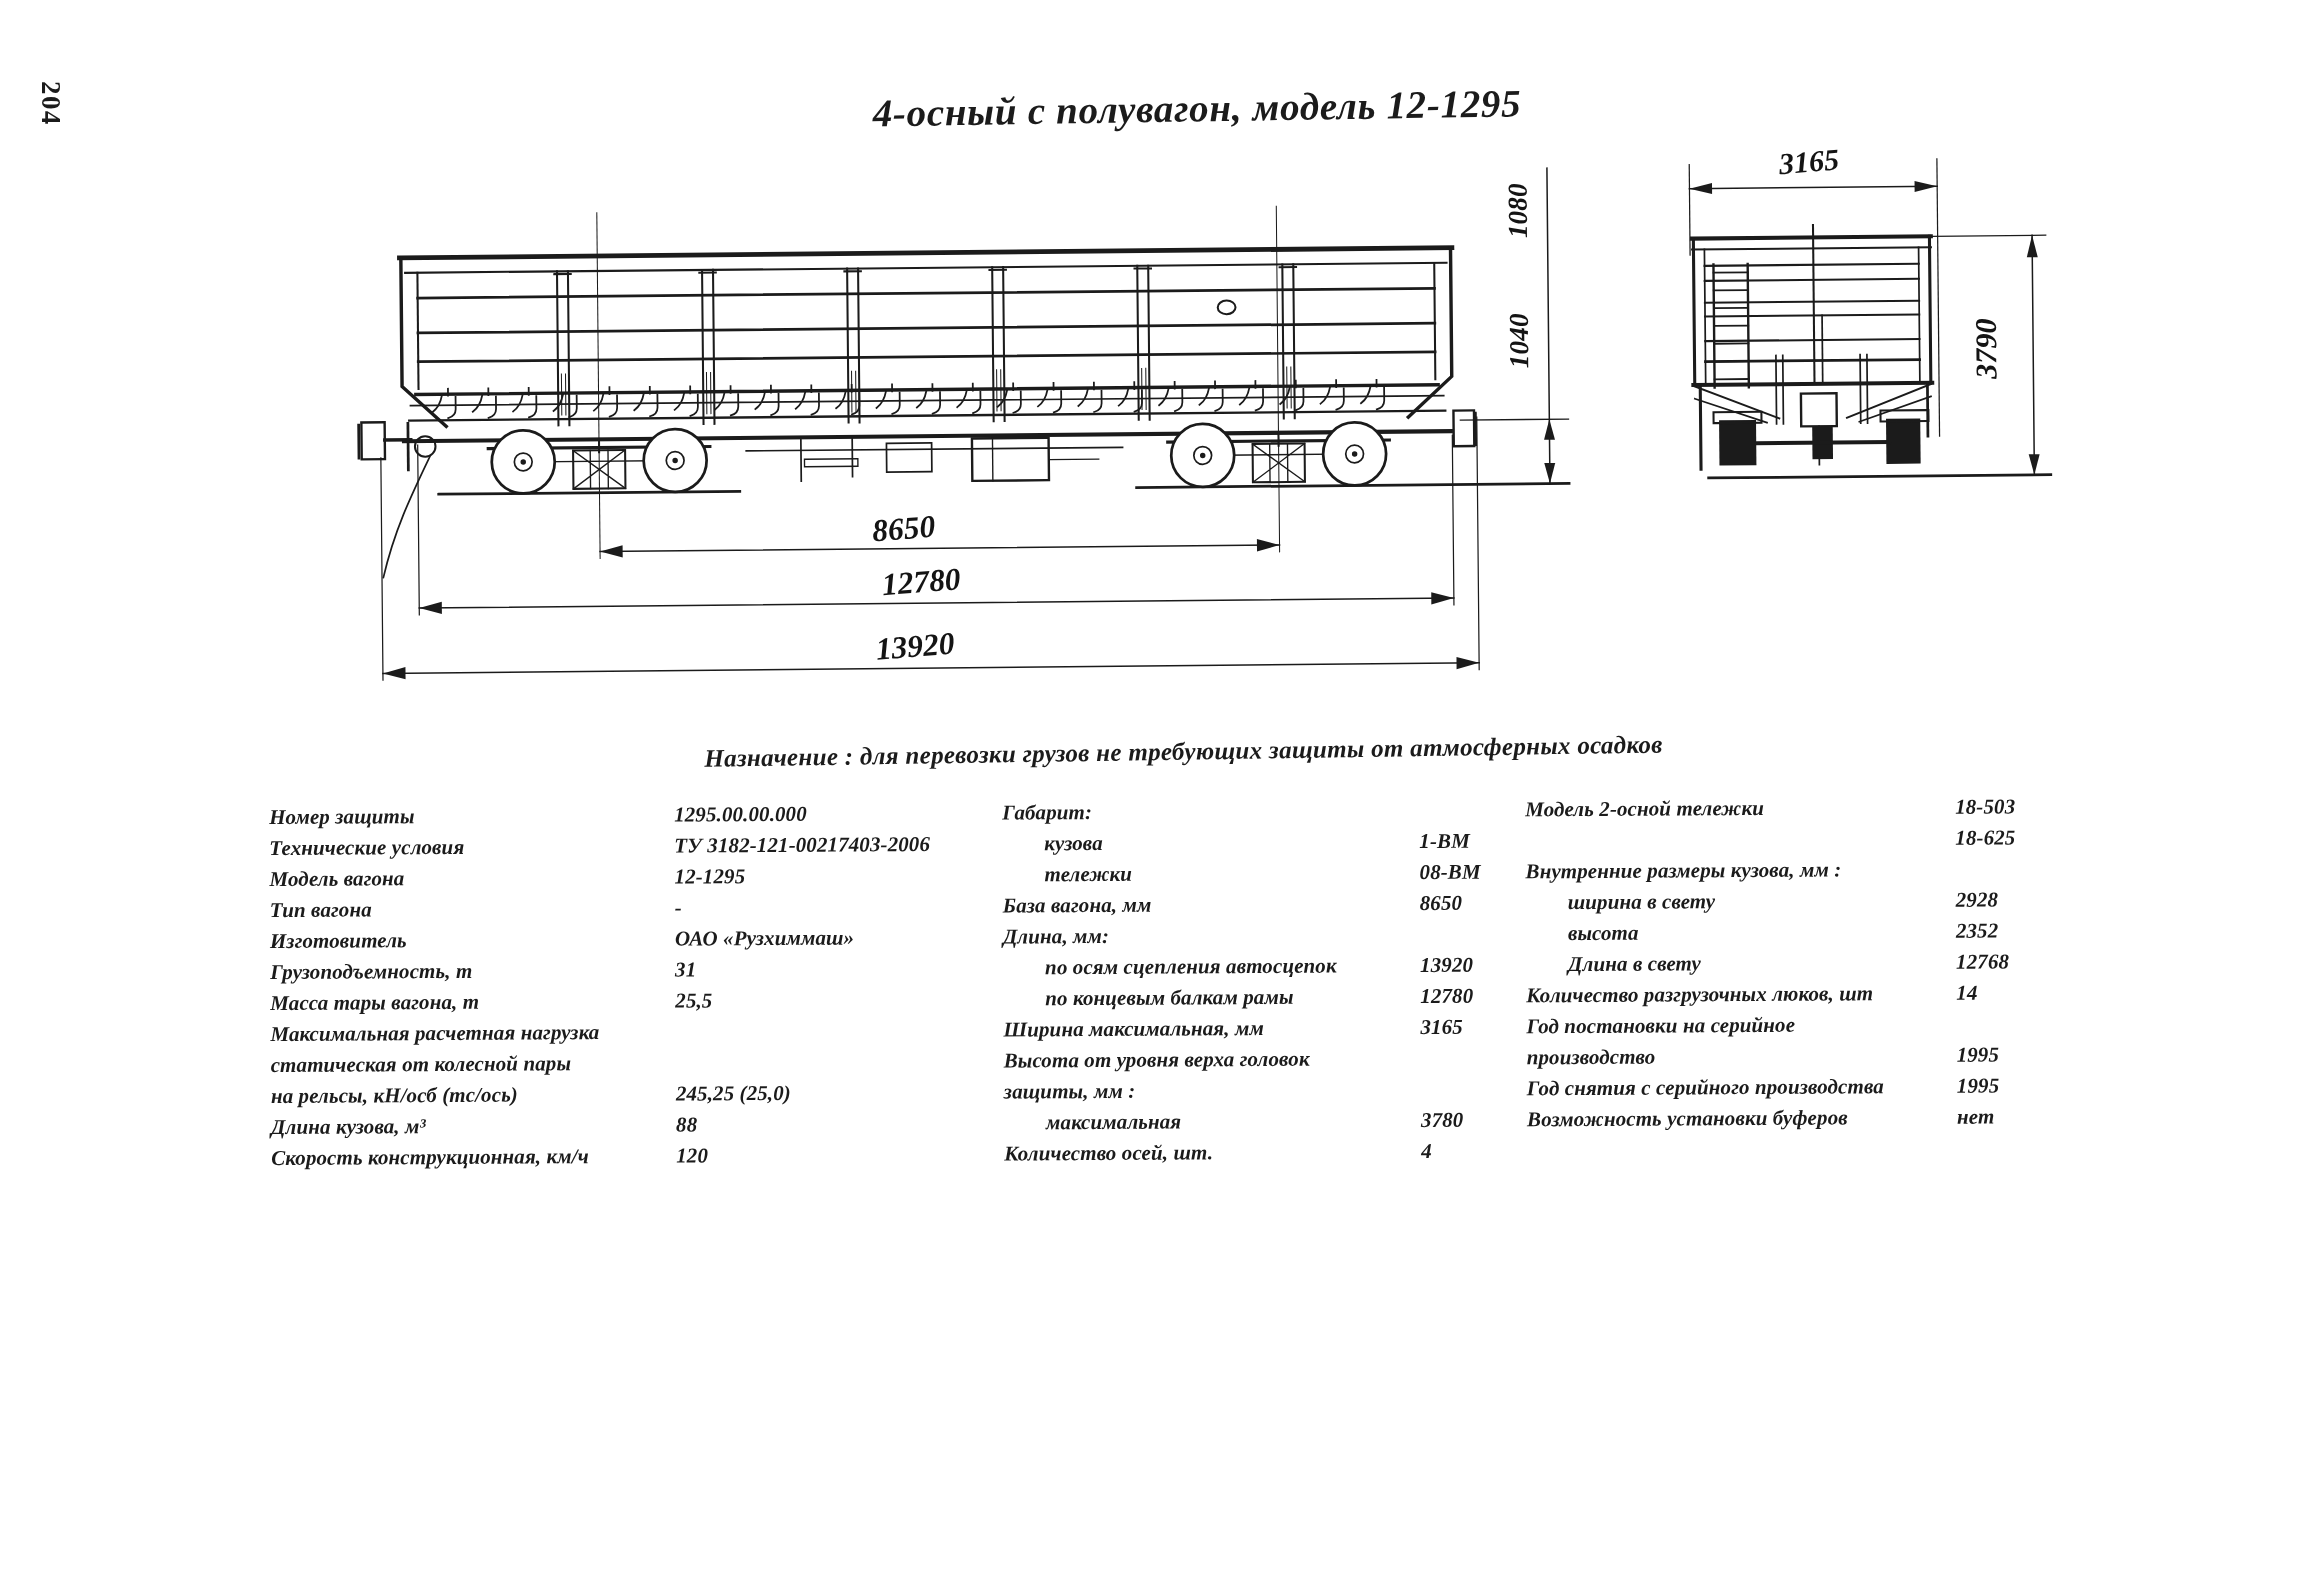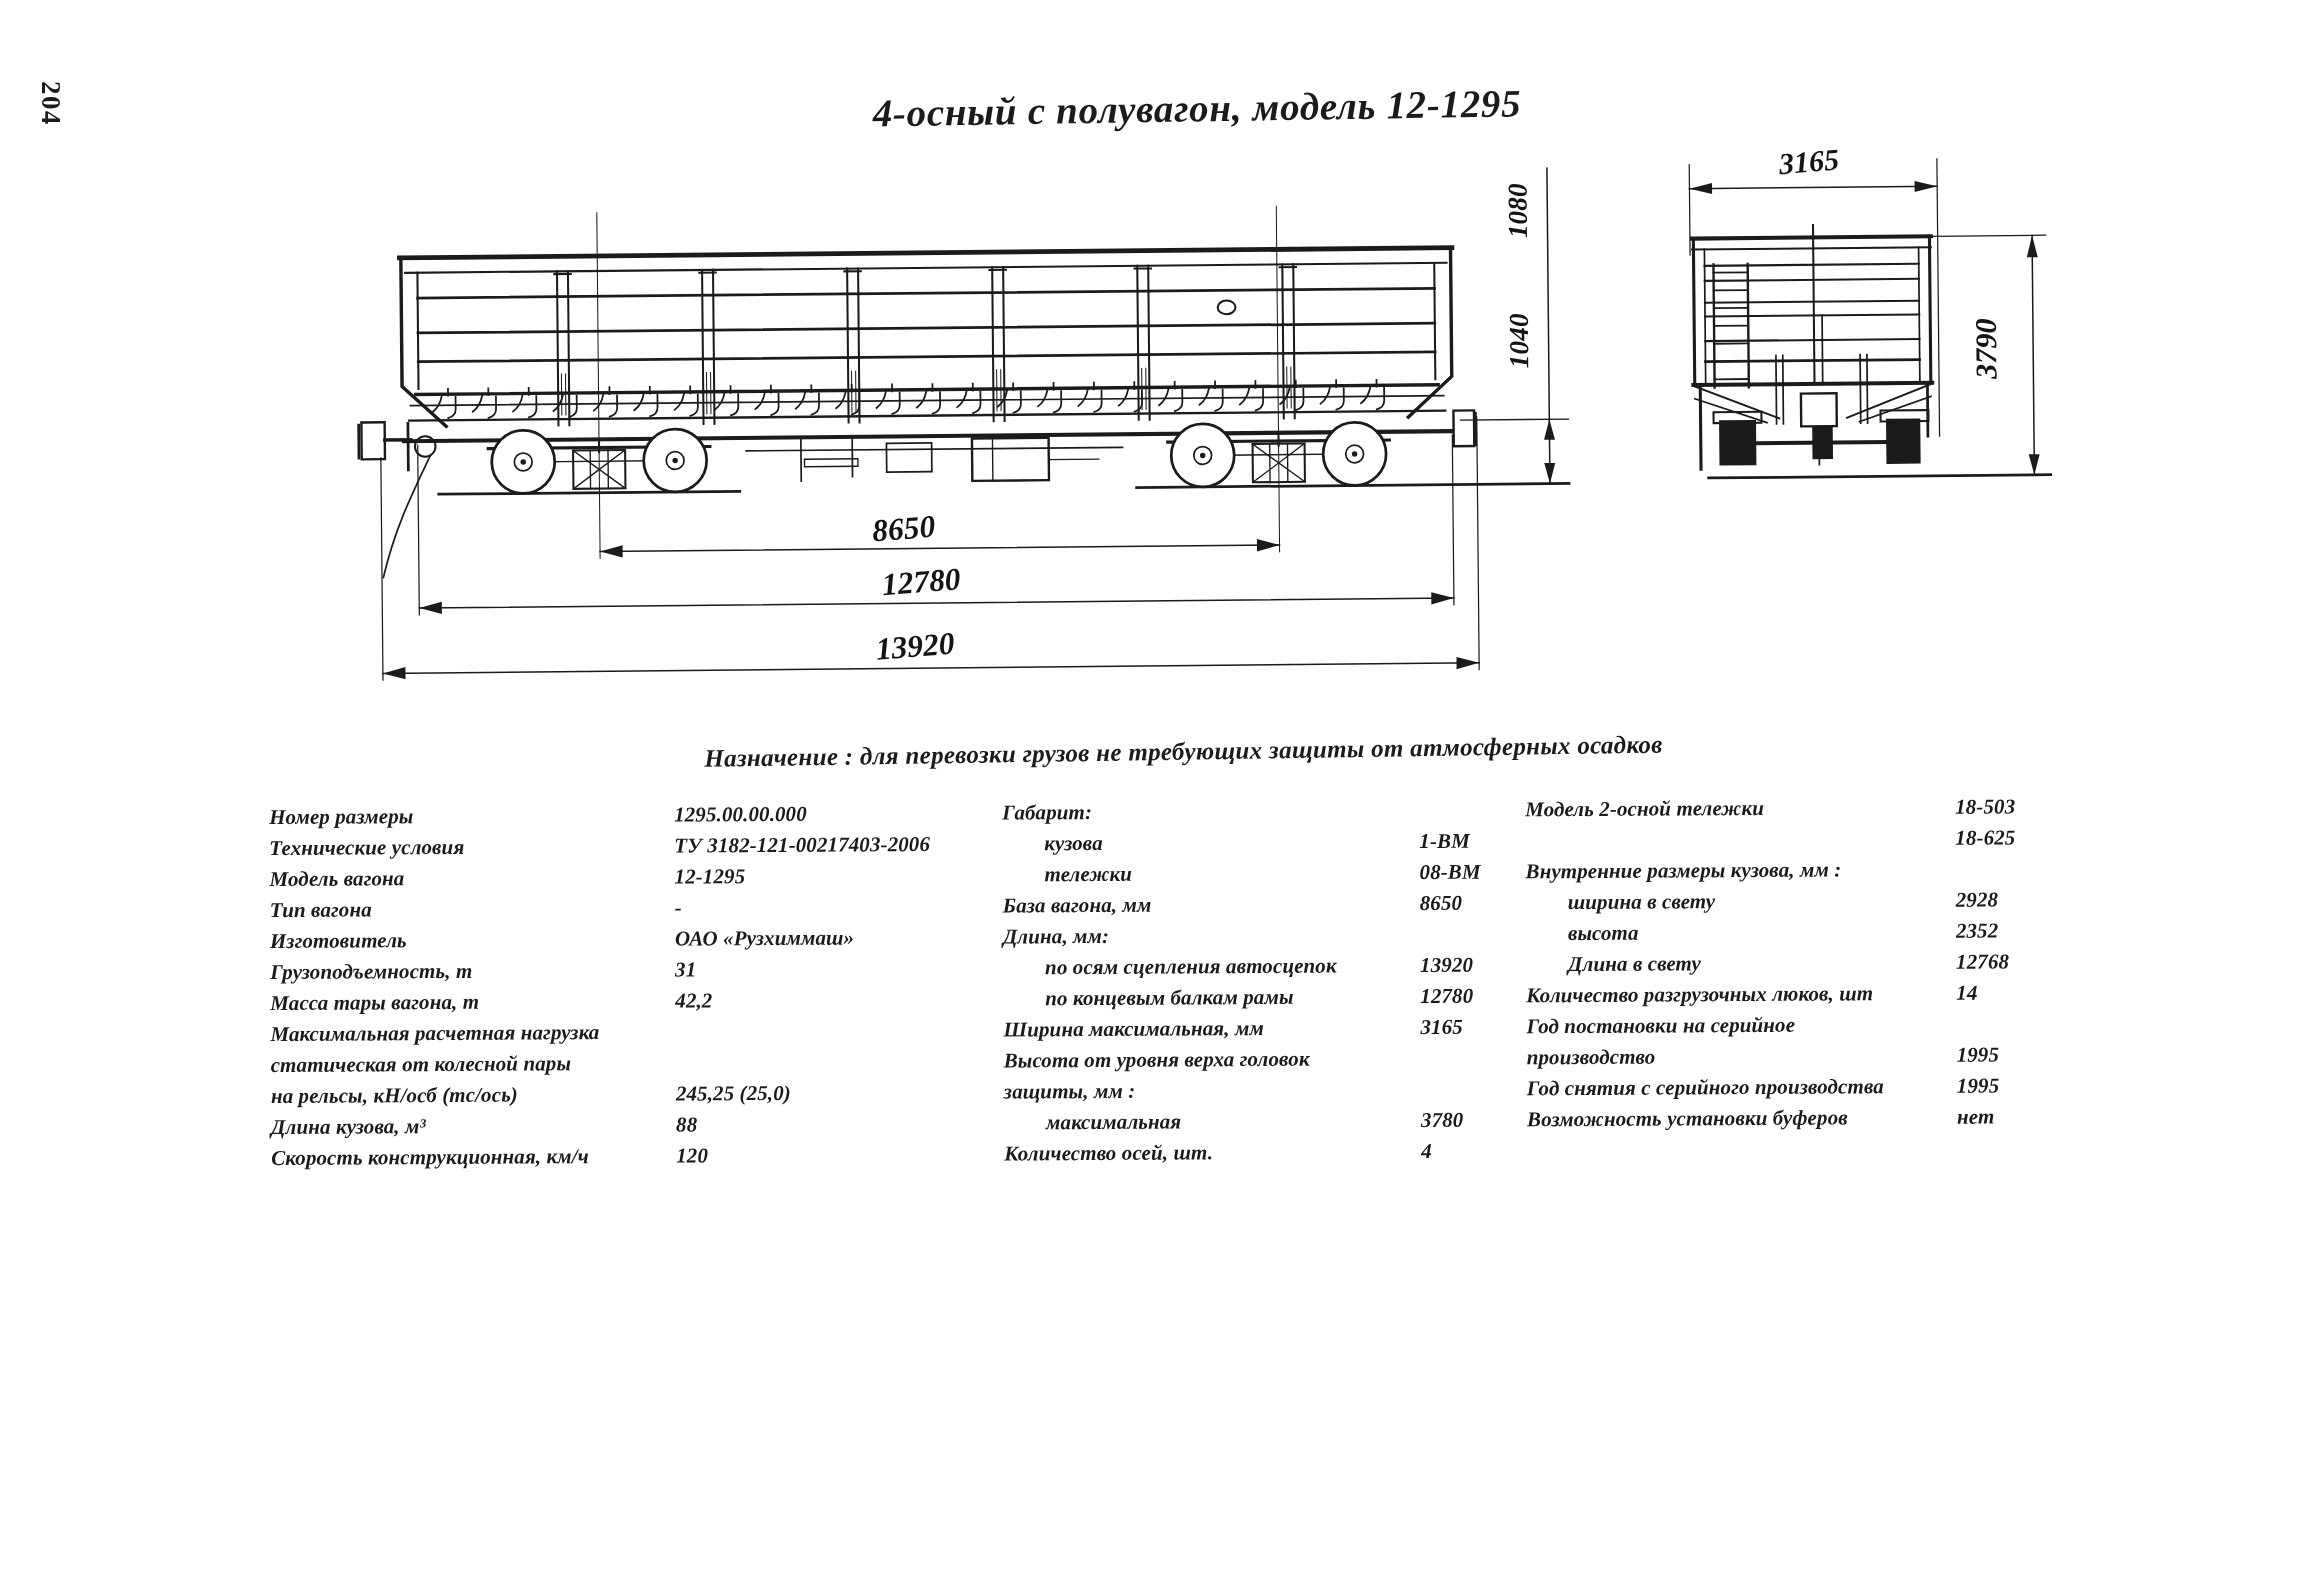--- a/index.html
+++ b/index.html
@@ -217,27 +217,27 @@
       <text class="dimM" x="2918" y="523" transform="rotate(-90 2918 523)">3790</text>
     </g>
   </svg>
   </div>
 
   <div class="purpose">Назначение : для перевозки грузов не требующих защиты от атмосферных осадков</div>
 
   <div class="specs">
 
     <div class="spec-col col1">
-      <div class="spec-row"><span class="spec-label">Номер размеры</span><span class="spec-value">1295.00.00.000</span></div>
+      <div class="spec-row"><span class="spec-label">Номер защиты</span><span class="spec-value">1295.00.00.000</span></div>
       <div class="spec-row"><span class="spec-label">Технические условия</span><span class="spec-value">ТУ 3182-121-00217403-2006</span></div>
       <div class="spec-row"><span class="spec-label">Модель вагона</span><span class="spec-value">12-1295</span></div>
       <div class="spec-row"><span class="spec-label">Тип вагона</span><span class="spec-value">-</span></div>
       <div class="spec-row"><span class="spec-label">Изготовитель</span><span class="spec-value">ОАО «Рузхиммаш»</span></div>
       <div class="spec-row"><span class="spec-label">Грузоподъемность, т</span><span class="spec-value">31</span></div>
-      <div class="spec-row"><span class="spec-label">Масса тары вагона, т</span><span class="spec-value">42,2</span></div>
+      <div class="spec-row"><span class="spec-label">Масса тары вагона, т</span><span class="spec-value">25,5</span></div>
       <div class="spec-row"><span class="spec-label">Максимальная расчетная нагрузка</span><span class="spec-value"></span></div>
       <div class="spec-row"><span class="spec-label">статическая от колесной пары</span><span class="spec-value"></span></div>
       <div class="spec-row"><span class="spec-label">на рельсы, кН/осб (тс/ось)</span><span class="spec-value">245,25 (25,0)</span></div>
       <div class="spec-row"><span class="spec-label">Длина кузова, м³</span><span class="spec-value">88</span></div>
       <div class="spec-row"><span class="spec-label">Скорость конструкционная, км/ч</span><span class="spec-value">120</span></div>
     </div>
 
     <div class="spec-col col2">
       <div class="spec-row"><span class="spec-label">Габарит:</span><span class="spec-value"></span></div>
       <div class="spec-row ind"><span class="spec-label">кузова</span><span class="spec-value">1-ВМ</span></div>

